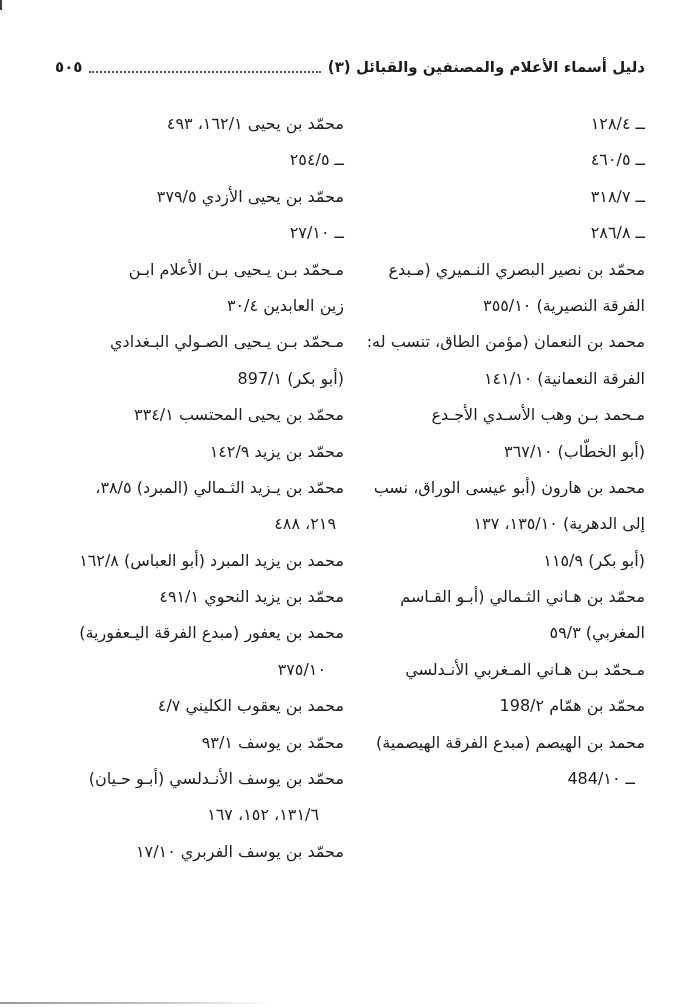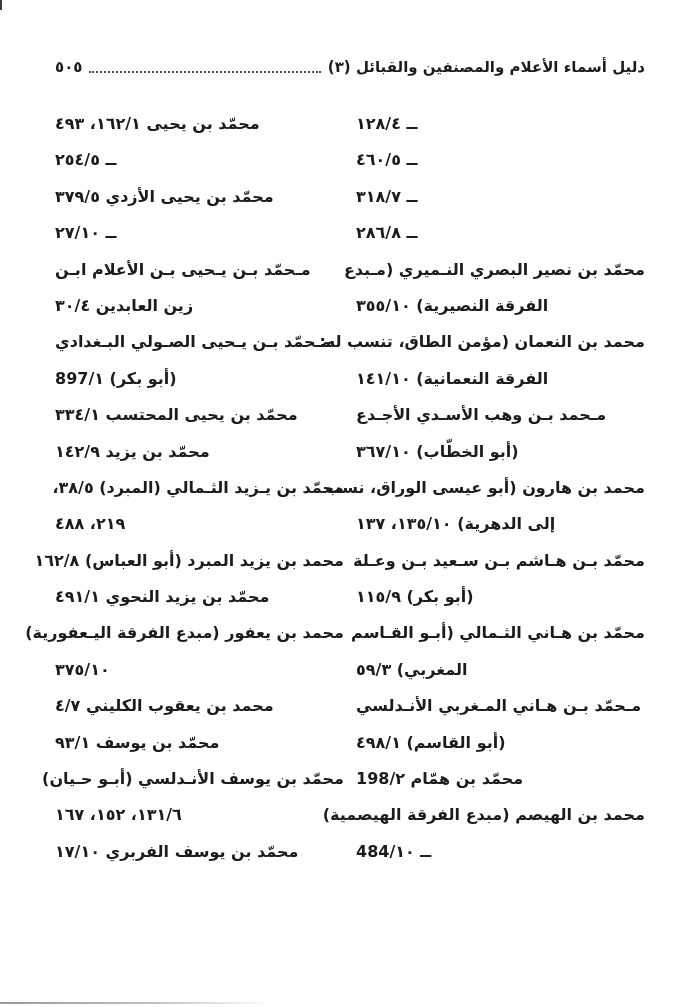--- a/index.html
+++ b/index.html
@@ -30,22 +30,21 @@
   .running-head .page-number{white-space:nowrap;letter-spacing:1px;text-align:center;}
   
   .columns{
     position:absolute;top:106px;right:55px;left:55px;
     display:flex;gap:12px;
   }
   .col{flex:1 1 0;min-width:0;font-size:16px;}
   .line{
     height:36.4px;line-height:36.4px;
     white-space:nowrap;
-    text-align:left;
-    font-weight:bold;
+    text-align:right;
   }
   
   .ind-8 {padding-right:8px;}
   .ind-10{padding-right:10px;}
   .ind-18{padding-right:18px;}
   .ind-25{padding-right:25px;}
   
   .scan-edge-bottom{
     position:absolute;left:0;bottom:3px;width:272px;height:2px;
     background:linear-gradient(90deg,#999 0%,#bfbfbf 55%,rgba(255,255,255,0) 100%);
@@ -73,26 +72,24 @@
       <div class="line">ــ ٣١٨/٧</div>
       <div class="line">ــ ٢٨٦/٨</div>
       <div class="line">محمّد بن نصير البصري النـميري (مـبدع</div>
       <div class="line">الفرقة النصيرية) ٣٥٥/١٠</div>
       <div class="line">محمد بن النعمان (مؤمن الطاق، تنسب له:</div>
       <div class="line">الفرقة النعمانية) ١٤١/١٠</div>
       <div class="line">مـحمد بـن وهب الأسـدي الأجـدع</div>
       <div class="line">(أبو الخطّاب) ٣٦٧/١٠</div>
       <div class="line">محمد بن هارون (أبو عيسى الوراق، نسب</div>
       <div class="line">إلى الدهرية) ١٣٥/١٠، ١٣٧</div>
-      <div class="line">محمّد بـن هـاشم بـن سـعيد بـن وعـلة</div>
       <div class="line">(أبو بكر) ١١٥/٩</div>
       <div class="line">محمّد بن هـاني الثـمالي (أبـو القـاسم</div>
       <div class="line">المغربي) ٥٩/٣</div>
       <div class="line">مـحمّد بـن هـاني المـغربي الأنـدلسي</div>
-      <div class="line">(أبو القاسم) ٤٩٨/١</div>
       <div class="line">محمّد بن همّام 198/٢</div>
       <div class="line">محمد بن الهيصم (مبدع الفرقة الهيصمية)</div>
       <div class="line ind-10">ــ 484/١٠</div>
     </div>
 
     <div class="col">
       <div class="line">محمّد بن يحيى ١٦٢/١، ٤٩٣</div>
       <div class="line">ــ ٢٥٤/٥</div>
       <div class="line">محمّد بن يحيى الأزدي ٣٧٩/٥</div>
       <div class="line">ــ ٢٧/١٠</div>

